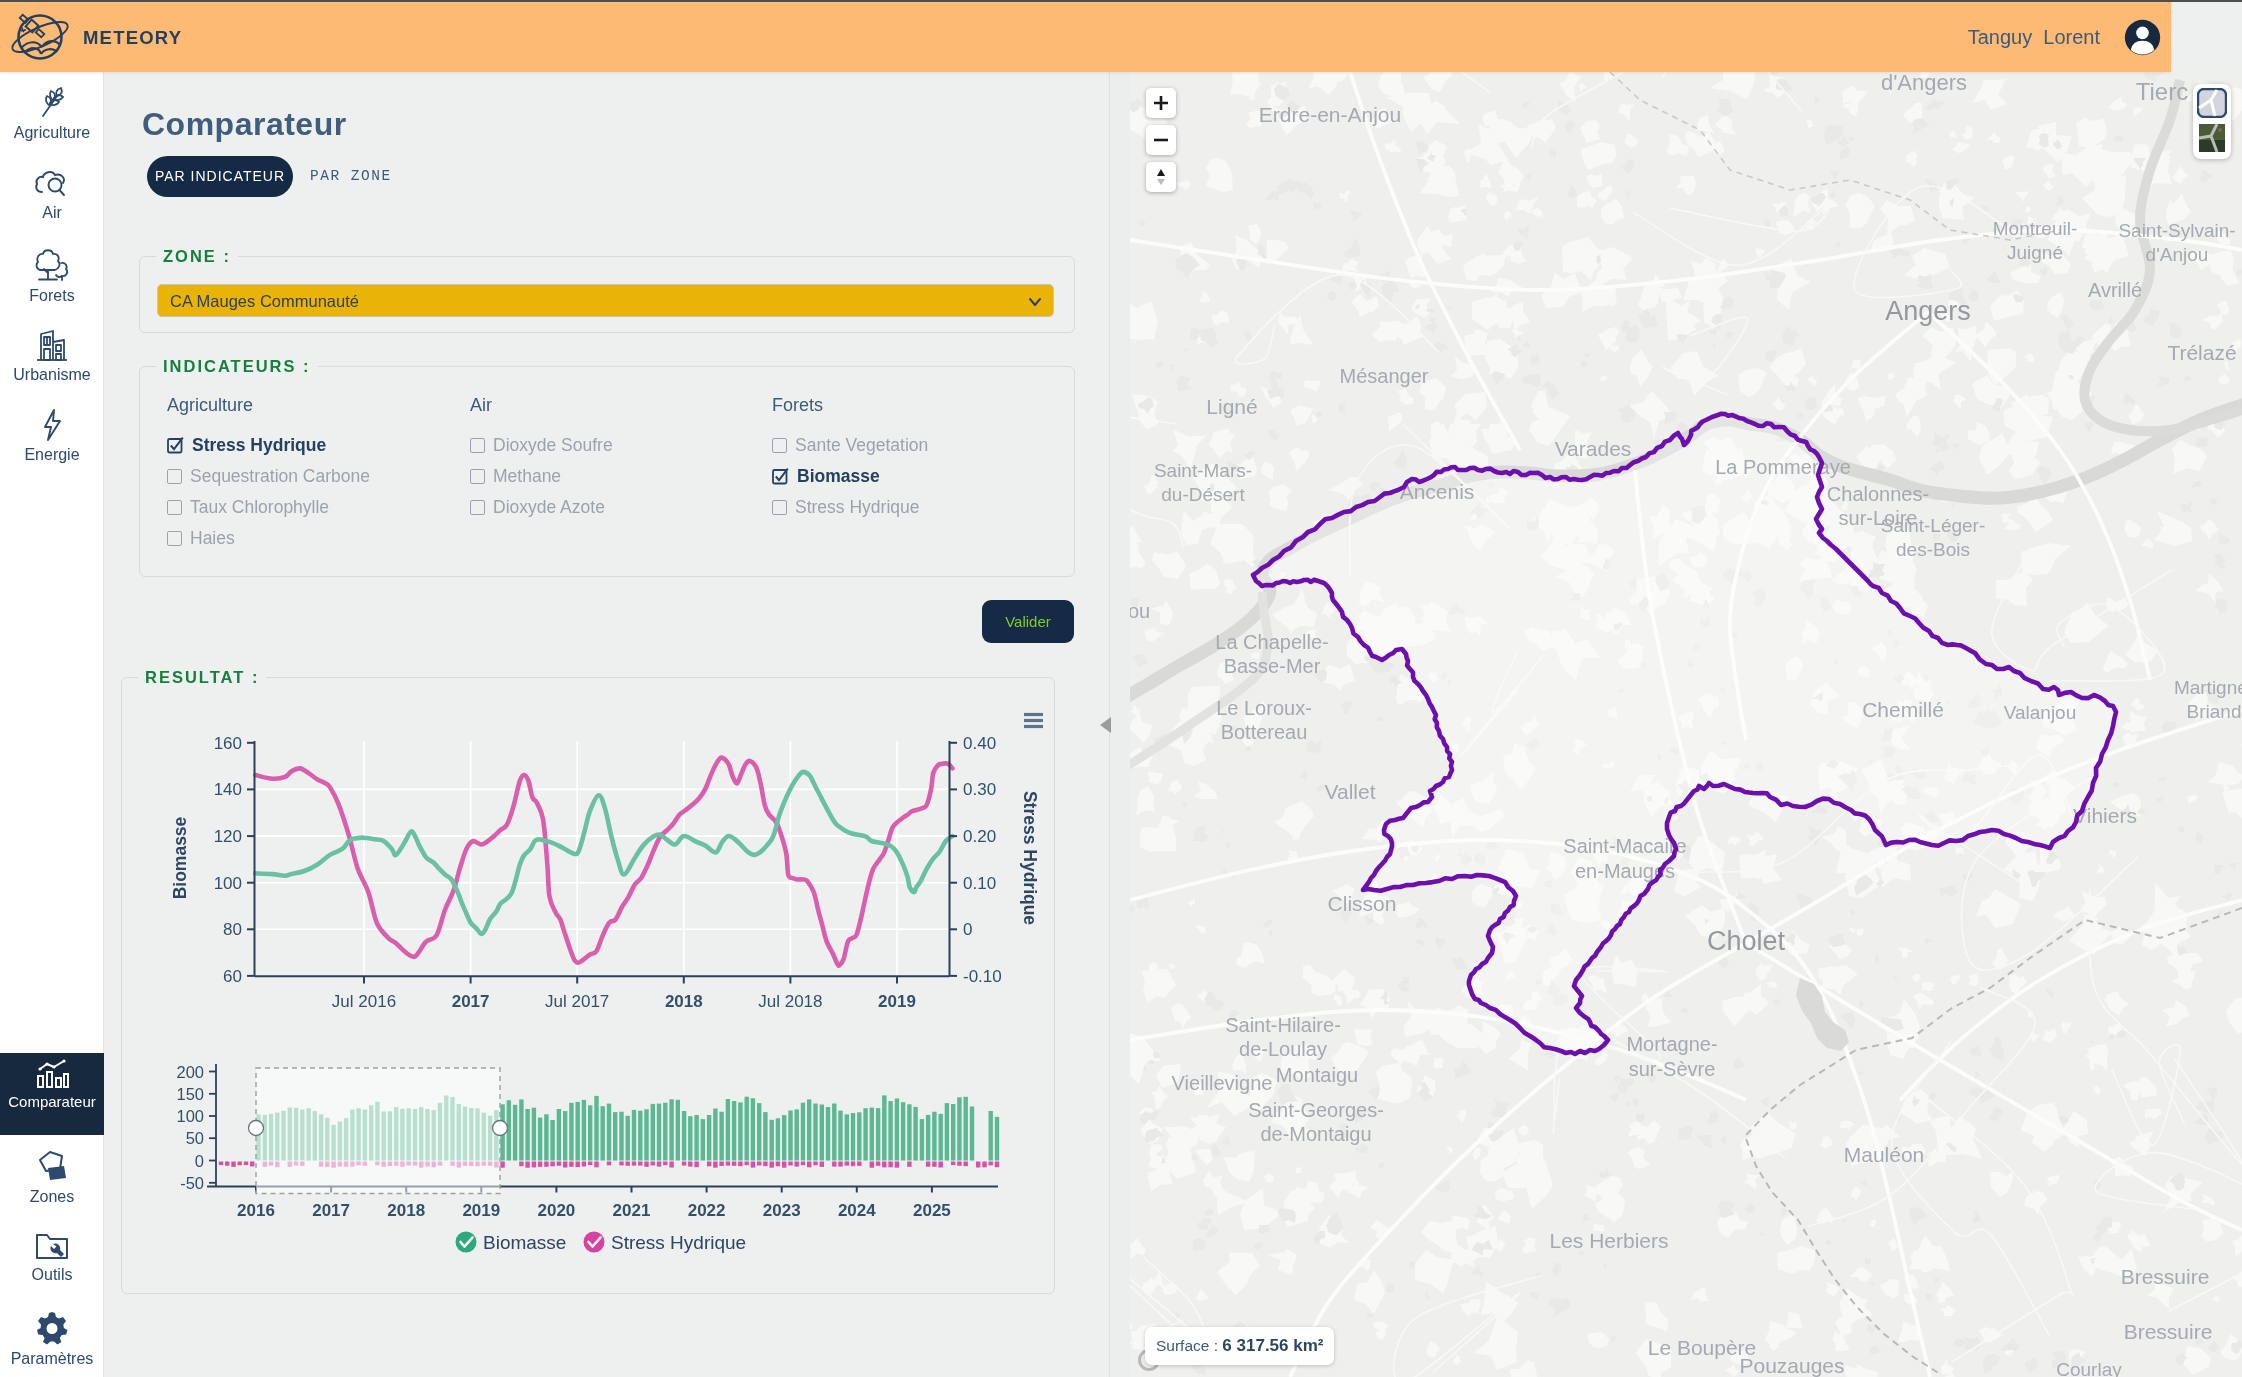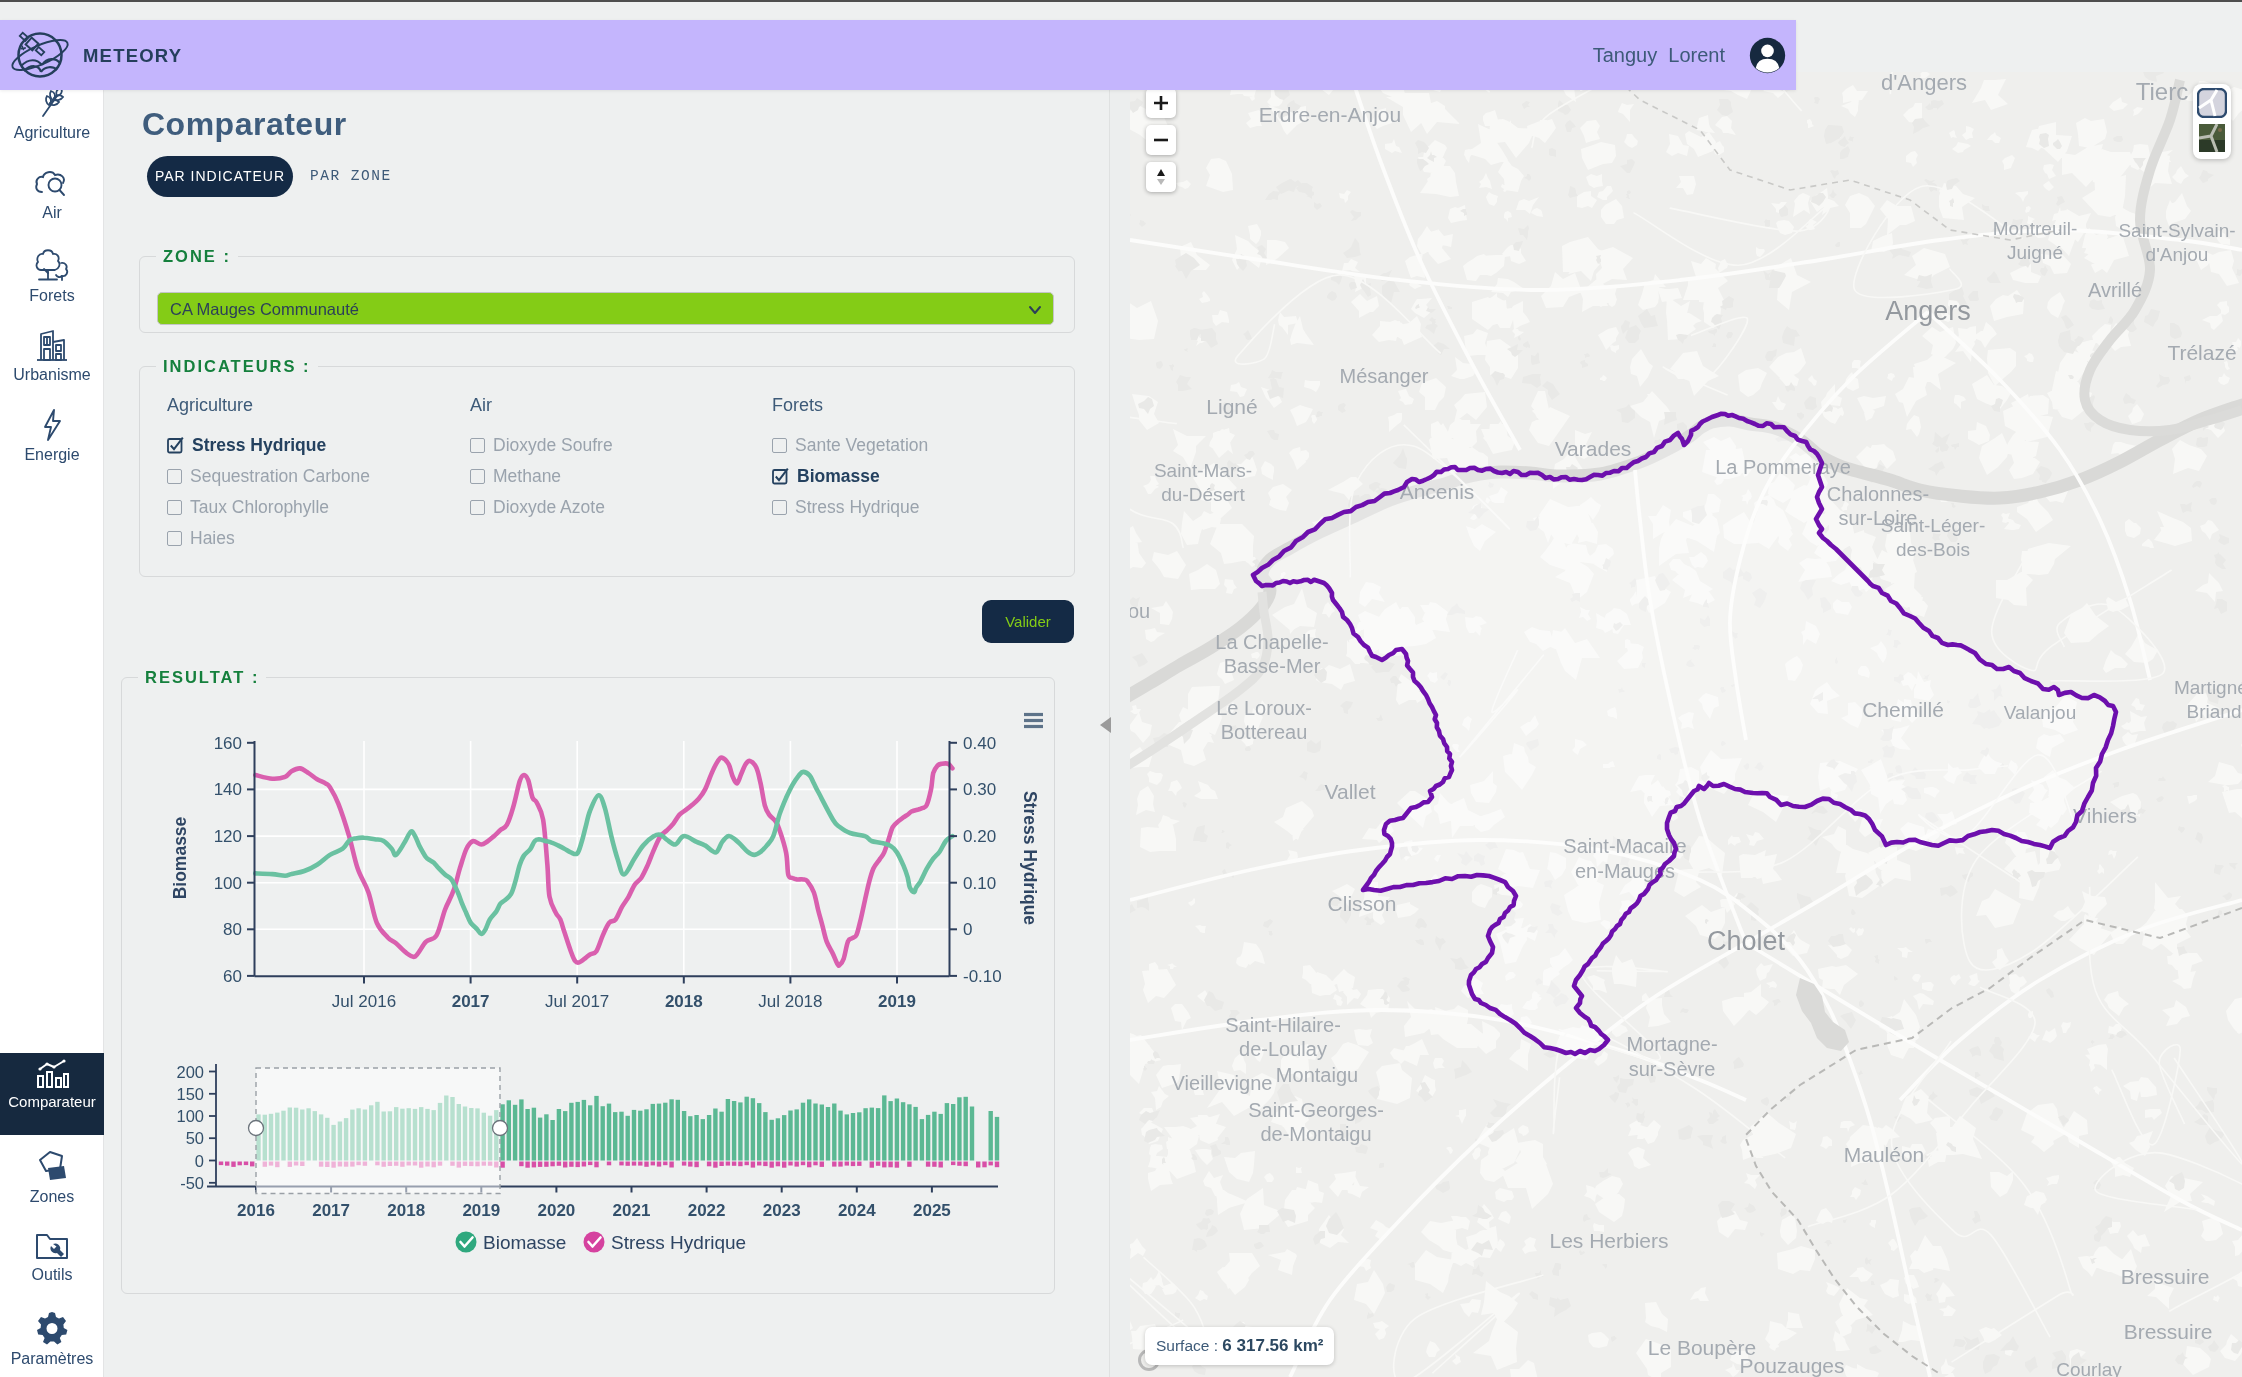--- a/index.html
+++ b/index.html
@@ -1,32 +1,32 @@
 <!DOCTYPE html>
 <html><head>
 <meta charset="utf-8">
 <style>
 * { margin:0; padding:0; box-sizing:border-box; }
 html,body { width:2242px; height:1377px; font-family:"Liberation Sans", sans-serif; background:#eef0f0; overflow:hidden; }
 #topline { position:absolute; left:0; top:0; width:2242px; height:2px; background:#4e4e4e; z-index:50; }
-#header { position:absolute; left:0; top:2px; width:1796px; height:70px; background:#c4b5fd; z-index:40; box-shadow:0 1px 3px rgba(0,0,0,0.08);margin-top:18px; }
+#header { position:absolute; left:0; top:2px; width:2171px; height:70px; background:#fdba74; z-index:40; box-shadow:0 1px 3px rgba(0,0,0,0.08); }
 #sidebar { position:absolute; left:0; top:72px; width:104px; height:1305px; background:#ffffff; border-right:1px solid #e3e4e5; z-index:30; }
 #panel { position:absolute; left:105px; top:72px; width:1004px; height:1305px; background:#eef0f0; z-index:10; }
 #gutter { position:absolute; left:1109px; top:72px; width:21px; height:1305px; background:#eceeee; border-left:1px solid #dfe1e1; z-index:10; }
 #map { position:absolute; left:1130px; top:72px; width:1112px; height:1305px; z-index:5; overflow:hidden; }
 .navitem { position:absolute; left:0; width:104px; text-align:center; color:#2d4a6e; font-size:16px; }
 .navitem svg { display:block; margin:0 auto 4px; }
 #nav-active { position:absolute; left:0; top:981px; width:104px; height:82px; background:#16293f; color:#ffffff; text-align:center; font-size:15px; }
 #nav-active svg { display:block; margin:6px auto 4px; }
 .ftitle { font-size:32px; font-weight:bold; color:#3f5d7d; letter-spacing:0.5px; }
 .fbox { position:absolute; border:1px solid #d7d9da; border-radius:6px; }
 .flegend { position:absolute; top:-10px; left:16px; background:#eef0f0; padding:0 7px; font-size:16.5px; font-weight:bold; color:#15803d; letter-spacing:2px; }
 .pill { position:absolute; left:34px; top:84px; width:146px; height:41px; border-radius:21px; background:#142a45; color:#fff; font-size:14px; letter-spacing:1px; text-align:center; line-height:41px;margin-left:8px; }
 .tab2 { position:absolute; left:205px; top:84px; height:41px; color:#3d5a78; font-size:14.5px; letter-spacing:1.5px; line-height:41px;font-family:Liberation Mono, monospace; }
-#zoneselect { position:absolute; left:17px; top:27px; width:897px; height:33px; background:#84cc16; border:1px solid #c3c5c7; border-radius:5px; color:#2c4058; font-size:16.5px; line-height:33px; padding-left:12px;margin-top:8px; }
+#zoneselect { position:absolute; left:17px; top:27px; width:897px; height:33px; background:#eab308; border:1px solid #c3c5c7; border-radius:5px; color:#2c4058; font-size:16.5px; line-height:33px; padding-left:12px; }
 #zoneselect svg { position:absolute; right:11px; top:10px; }
 .colhead { font-size:18px; color:#3d5a78; }
 .chk { font-size:17.5px; color:#9aa3ad; display:flex; align-items:center; gap:8px; height:31px; }
 .chk.on { color:#24415f; font-weight:bold; }
 .box { width:15px; height:15px; border:1.6px solid #9aa3ad; border-radius:2px; flex:0 0 auto; }
 #validbtn { position:absolute; left:877px; top:528px; width:92px; height:43px; background:#142a45; border-radius:9px; color:#84cc16; font-size:15px; text-align:center; line-height:43px; }
 #userbox { position:absolute; right:10px; top:17px; height:37px; display:flex; align-items:center; gap:24px; color:#3d5a78; font-size:20px; }
 #logo { position:absolute; left:9px; top:5px; display:flex; align-items:center; gap:12px; }
 #logoname { font-size:18.5px; font-weight:bold; color:#253f5c; letter-spacing:1.2px; }
 .mapbtn { position:absolute; width:30px; height:30px; background:#ffffff; border-radius:5px; box-shadow:0 1px 4px rgba(0,0,0,0.3); text-align:center; z-index:20; }

